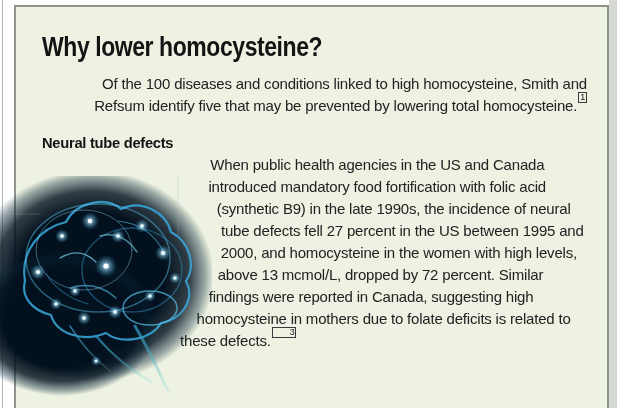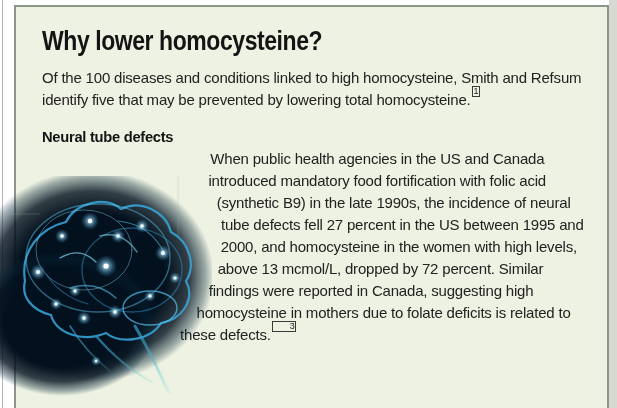--- a/index.html
+++ b/index.html
@@ -14,33 +14,34 @@
   .left-strip .rule{position:absolute;left:2px;top:0;width:1px;height:408px;background:#b4b4b4;}
   
   .right-strip{position:absolute;right:0;top:0;width:8px;height:408px;background:#d6dad2;z-index:4;}
 
   .panel{
     position:absolute;left:14px;top:5px;right:8px;bottom:0;
     background:var(--panel_bg,#edf2e2);
     border:2px solid var(--panel_border,#8f948a);
     border-bottom:none;
     box-sizing:border-box;
-    padding:18px 12px 0 26px;
+    padding:24px 12px 0 26px;
     z-index:1;
   }
   .title{
     margin:0 0 10px 0;
     font-size:28px;font-weight:800;color:var(--title,#141414);
     letter-spacing:-0.5px;line-height:32px;
     transform:scaleX(0.82);transform-origin:left center;
     white-space:nowrap;
   }
   .intro{
-    margin:0;font-size:15px;line-height:22px;color:var(--text_main,#222222);
+    margin:8px;font-size:15px;line-height:22px;color:var(--text_main,#222222);
     letter-spacing:-0.2px;
+    text-align:right;
   }
   .section-heading{
     margin:17px 0 2px 0;font-size:15.5px;font-weight:700;
     color:var(--title,#141414);letter-spacing:-0.3px;
     transform:scaleX(0.95);transform-origin:left center;
   }
   .wrap-area{position:relative;}
   .float-shape{
     float:left;width:180px;height:246px;
     shape-outside:polygon(0 0,120px 0,150px 28px,166px 55px,173px 85px,170px 108px,157px 140px,136px 170px,98px 200px,50px 228px,0 246px);

